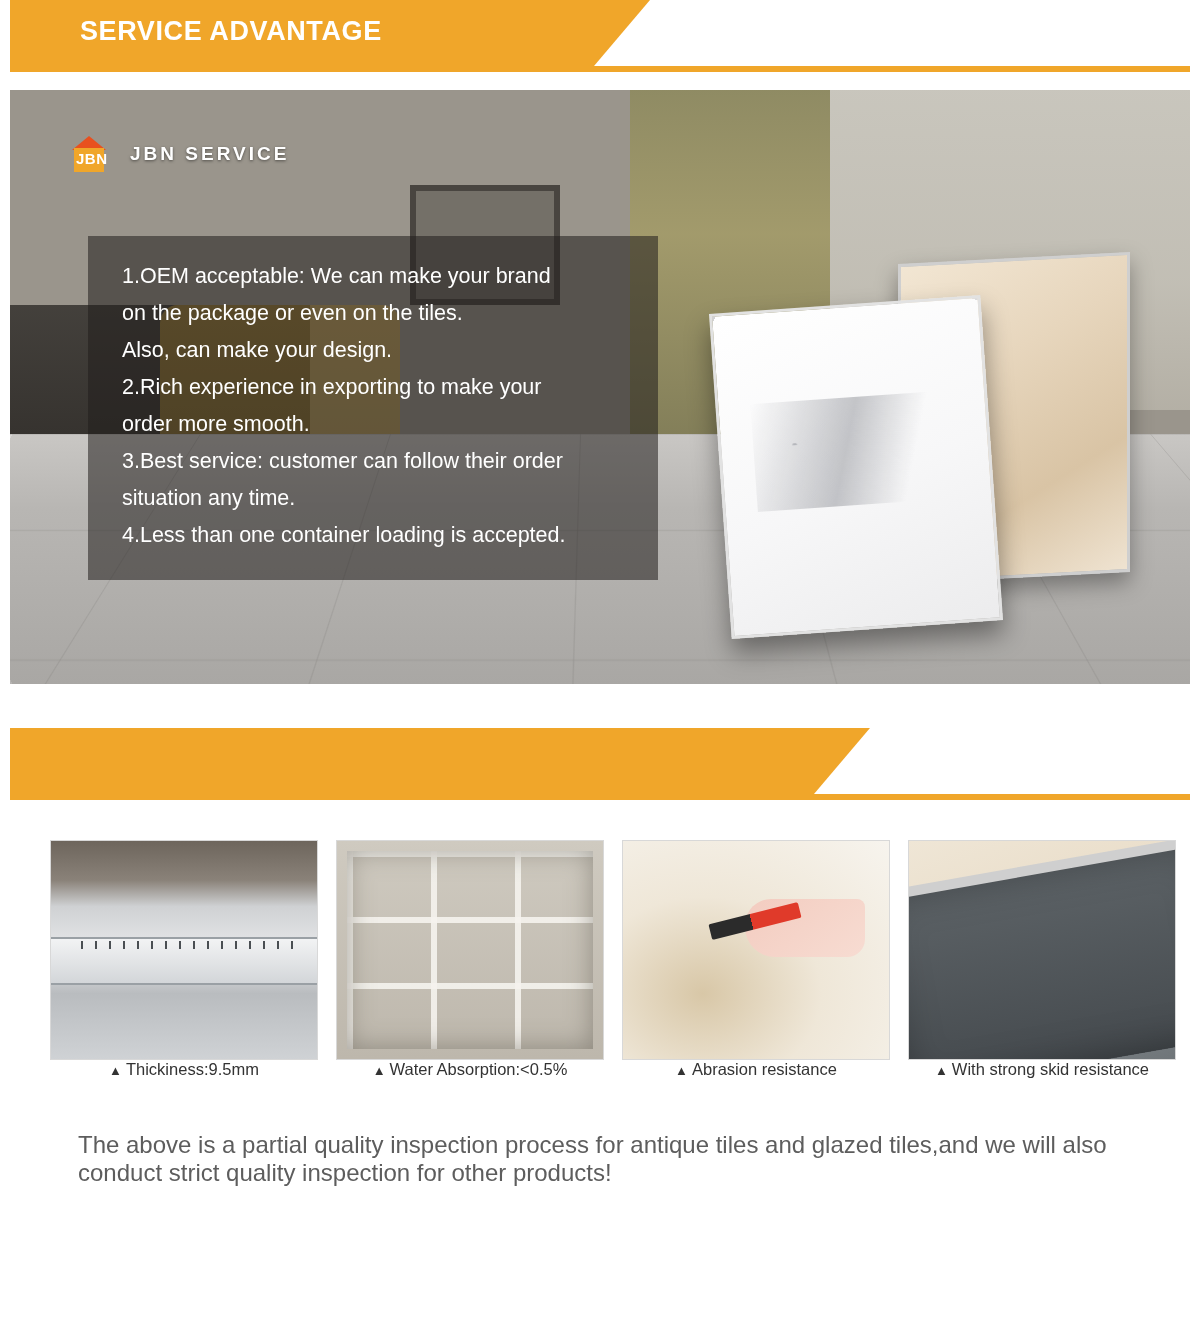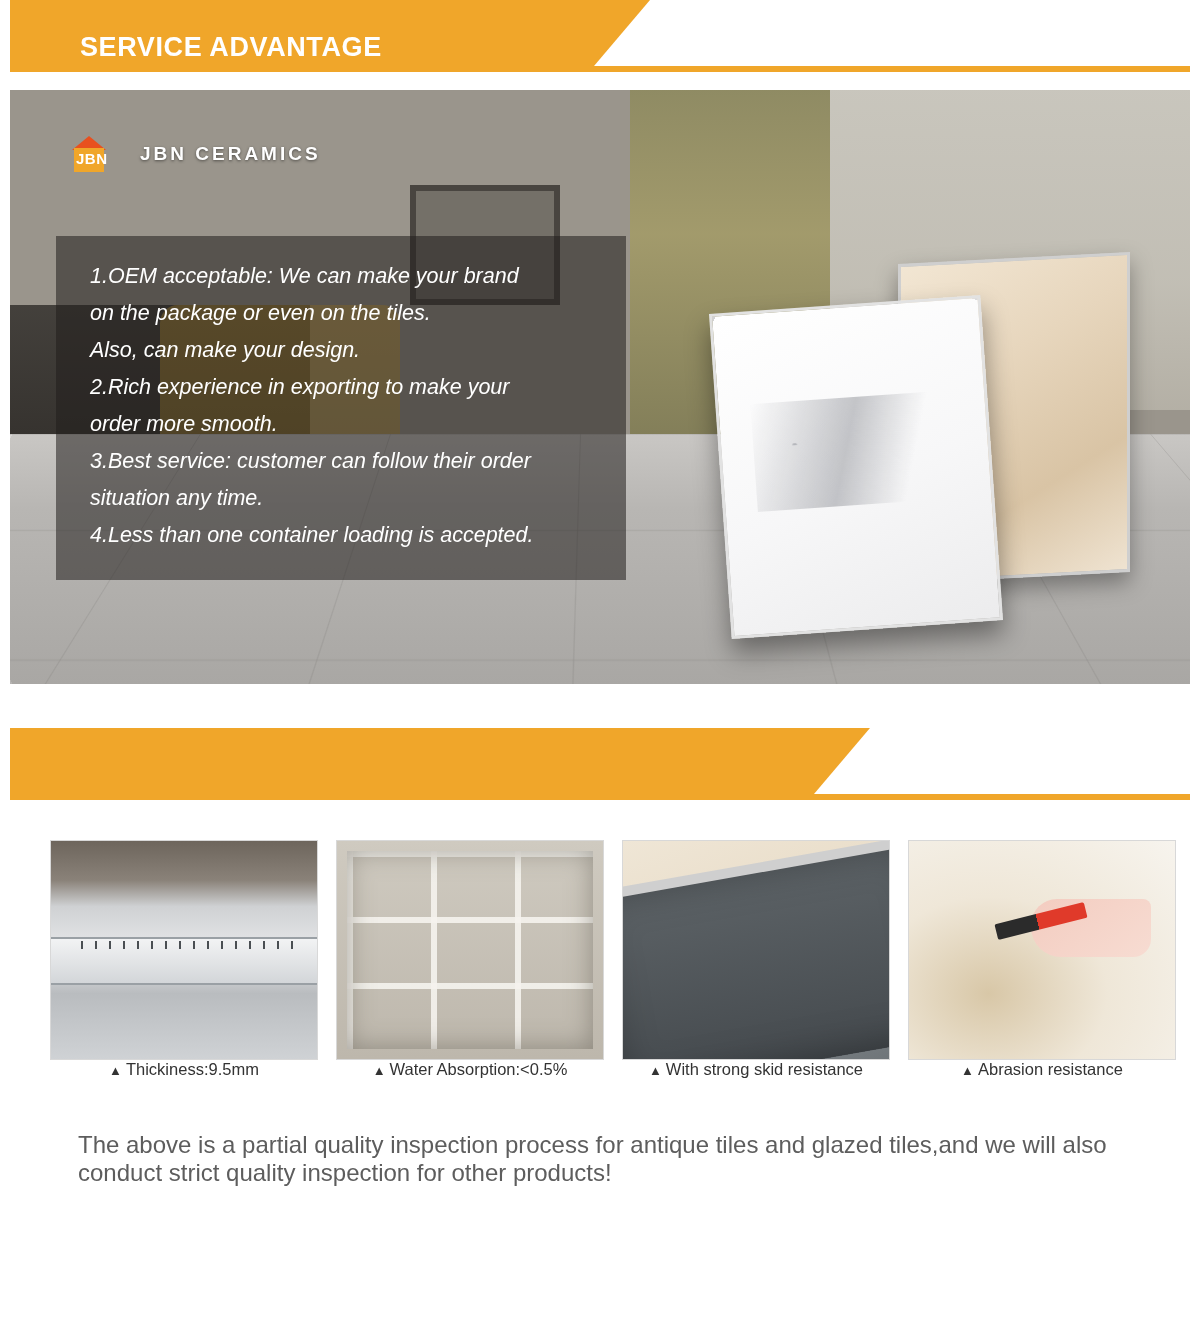--- a/index.html
+++ b/index.html
@@ -34,21 +34,20 @@
   }
   .banner-title {
     position: absolute;
     left: 70px;
     top: 16px;
     color: #ffffff;
     font-size: 27px;
     font-weight: bold;
     letter-spacing: 0.6px;
     white-space: nowrap;
-    margin-top: 16px;
   }
 
   
   .hero {
     position: relative;
     margin: 12px 10px 0 10px;
     height: 594px;
     overflow: hidden;
     background: #6f6a62;
   }
@@ -117,21 +116,20 @@
     background: linear-gradient(180deg, #e4b13a 0%, #caa136 45%, #6a5e47 100%);
     border-radius: 18px 18px 0 0;
     opacity: .55;
   }
 
   .logo {
     position: absolute;
     left: 62px; top: 46px;
     display: flex;
     align-items: center;
-    gap: 10px;
   }
   .logo-mark {
     position: relative;
     width: 58px; height: 36px;
   }
   .logo-mark .roof {
     position: absolute; left: 0; top: 0;
     width: 0; height: 0;
     border-left: 17px solid transparent;
     border-right: 17px solid transparent;
@@ -150,26 +148,25 @@
   .logo-text {
     color: #ffffff;
     font-size: 19px;
     font-weight: bold;
     letter-spacing: 3px;
     text-shadow: 0 1px 3px rgba(0,0,0,.5);
   }
 
   .hero-textbox {
     position: absolute;
-    left: 46px; top: 146px;
+    left: 78px; top: 146px;
     width: 570px;
     padding: 22px 26px 26px 34px;
     background: rgba(32,30,28,.55);
     color: #ffffff;
-    font-style: italic;
   }
   .hero-textbox p {
     font-size: 21.5px;
     line-height: 37px;
     color: #ffffff;
     white-space: pre-line;
   }
 
   .tile-stack { position: absolute; right: 60px; bottom: 46px; width: 420px; height: 380px; }
   .tile-back {
@@ -312,21 +309,21 @@
   <div class="hero-floor">
     <div class="hero-floor-lines"></div>
   </div>
 
   <div class="logo">
     <div class="logo-mark">
       <div class="roof"></div>
       <div class="body"></div>
       <div class="jbn">JBN</div>
     </div>
-    <div class="logo-text">JBN CERAMICS</div>
+    <div class="logo-text">JBN SERVICE</div>
   </div>
 
   <div class="hero-textbox">
     <p>1.OEM acceptable: We can make your brand
 on the package or even on the tiles.
 Also, can make your design.
 2.Rich experience in exporting to make your
 order more smooth.
 3.Best service: customer can follow their order
 situation any time.
@@ -355,29 +352,29 @@
     </div>
 
     <div class="photo-cell">
       <div class="photo ph-mold"></div>
       <div class="caption">
         <span class="tri">▲</span><span>Water Absorption:&lt;0.5%</span>
       </div>
     </div>
 
     <div class="photo-cell">
+      <div class="photo ph-knife"></div>
+      <div class="caption">
+        <span class="tri">▲</span><span>Abrasion resistance</span>
+      </div>
+    </div>
+
+    <div class="photo-cell">
       <div class="photo ph-skid"></div>
       <div class="caption">
         <span class="tri">▲</span><span>With strong skid resistance</span>
       </div>
     </div>
 
-    <div class="photo-cell">
-      <div class="photo ph-knife"></div>
-      <div class="caption">
-        <span class="tri">▲</span><span>Abrasion resistance</span>
-      </div>
-    </div>
-
   </div>
 
   <div class="summary">The above is a partial quality inspection process for antique tiles and glazed tiles,and we will also conduct strict quality inspection for other products!</div>
 </div>
 
 </body></html>

